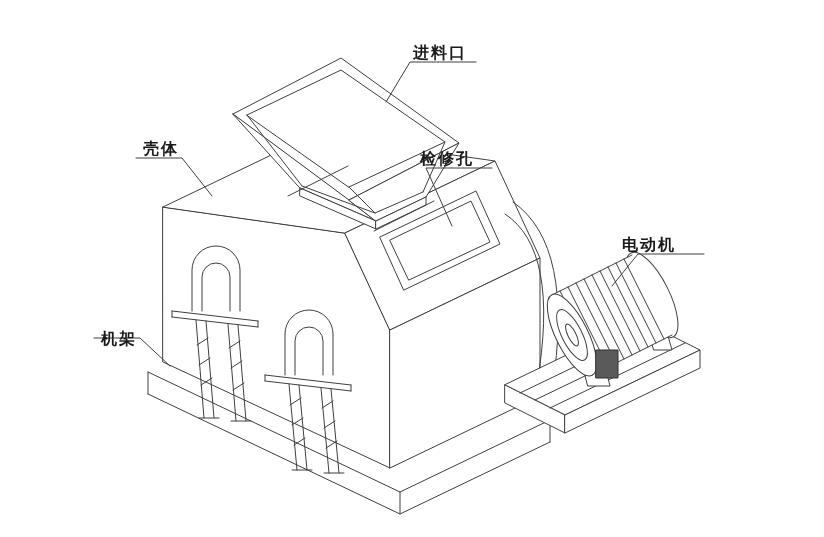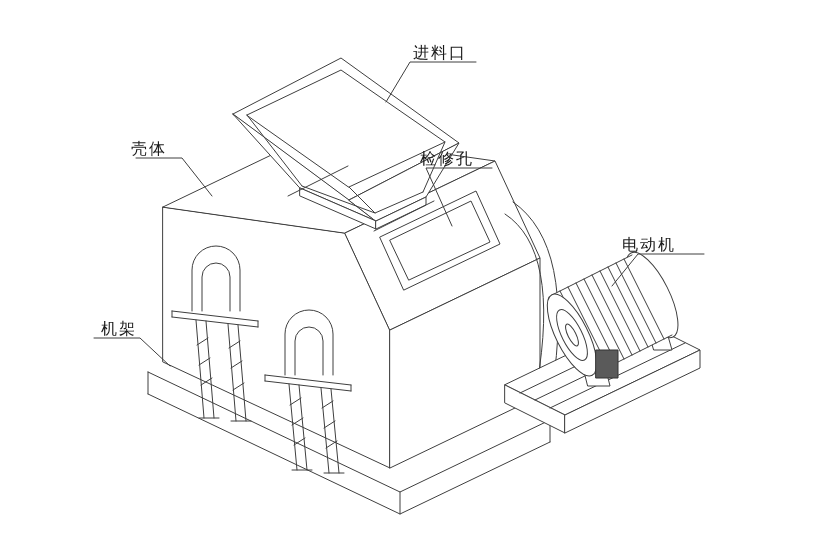--- a/index.html
+++ b/index.html
@@ -21,20 +21,21 @@
   svg .f{fill:#ffffff;}
   svg .nf{stroke:none;fill:#ffffff;}
   svg .dark{fill:#5a5a5a;stroke:#333333;}
   .lbl{
     position:absolute;
     font-size:16px;
     color:#1a1a1a;
     letter-spacing:2px;
     white-space:nowrap;
     line-height:19px;
+    font-weight:bold;
   }
 </style>
 </head>
 <body>
 
 <div class="canvas">
 
   <svg width="824" height="537" viewBox="0 0 824 537">
 
     <g>
@@ -137,23 +138,23 @@
 
     <g>
       <polyline points="136,158 182,158 212,196"></polyline>
       <polyline points="476,62 410,62 386,102"></polyline>
       <polyline points="492,168 426,168 452,226"></polyline>
       <polyline points="704,254 638,254 612,286"></polyline>
       <polyline points="94,338 140,338 170,366"></polyline>
     </g>
   </svg>
 
-  <div class="lbl" style="left:131px;top:139px">壳体</div>
+  <div class="lbl" style="left:143px;top:139px">壳体</div>
 
   <div class="lbl" style="left:413px;top:43px">进料口</div>
 
   <div class="lbl" style="left:420px;top:149px">检修孔</div>
 
   <div class="lbl" style="left:622px;top:235px">电动机</div>
 
-  <div class="lbl" style="left:101px;top:319px">机架</div>
+  <div class="lbl" style="left:101px;top:329px">机架</div>
 
 </div>
 
 </body></html>

